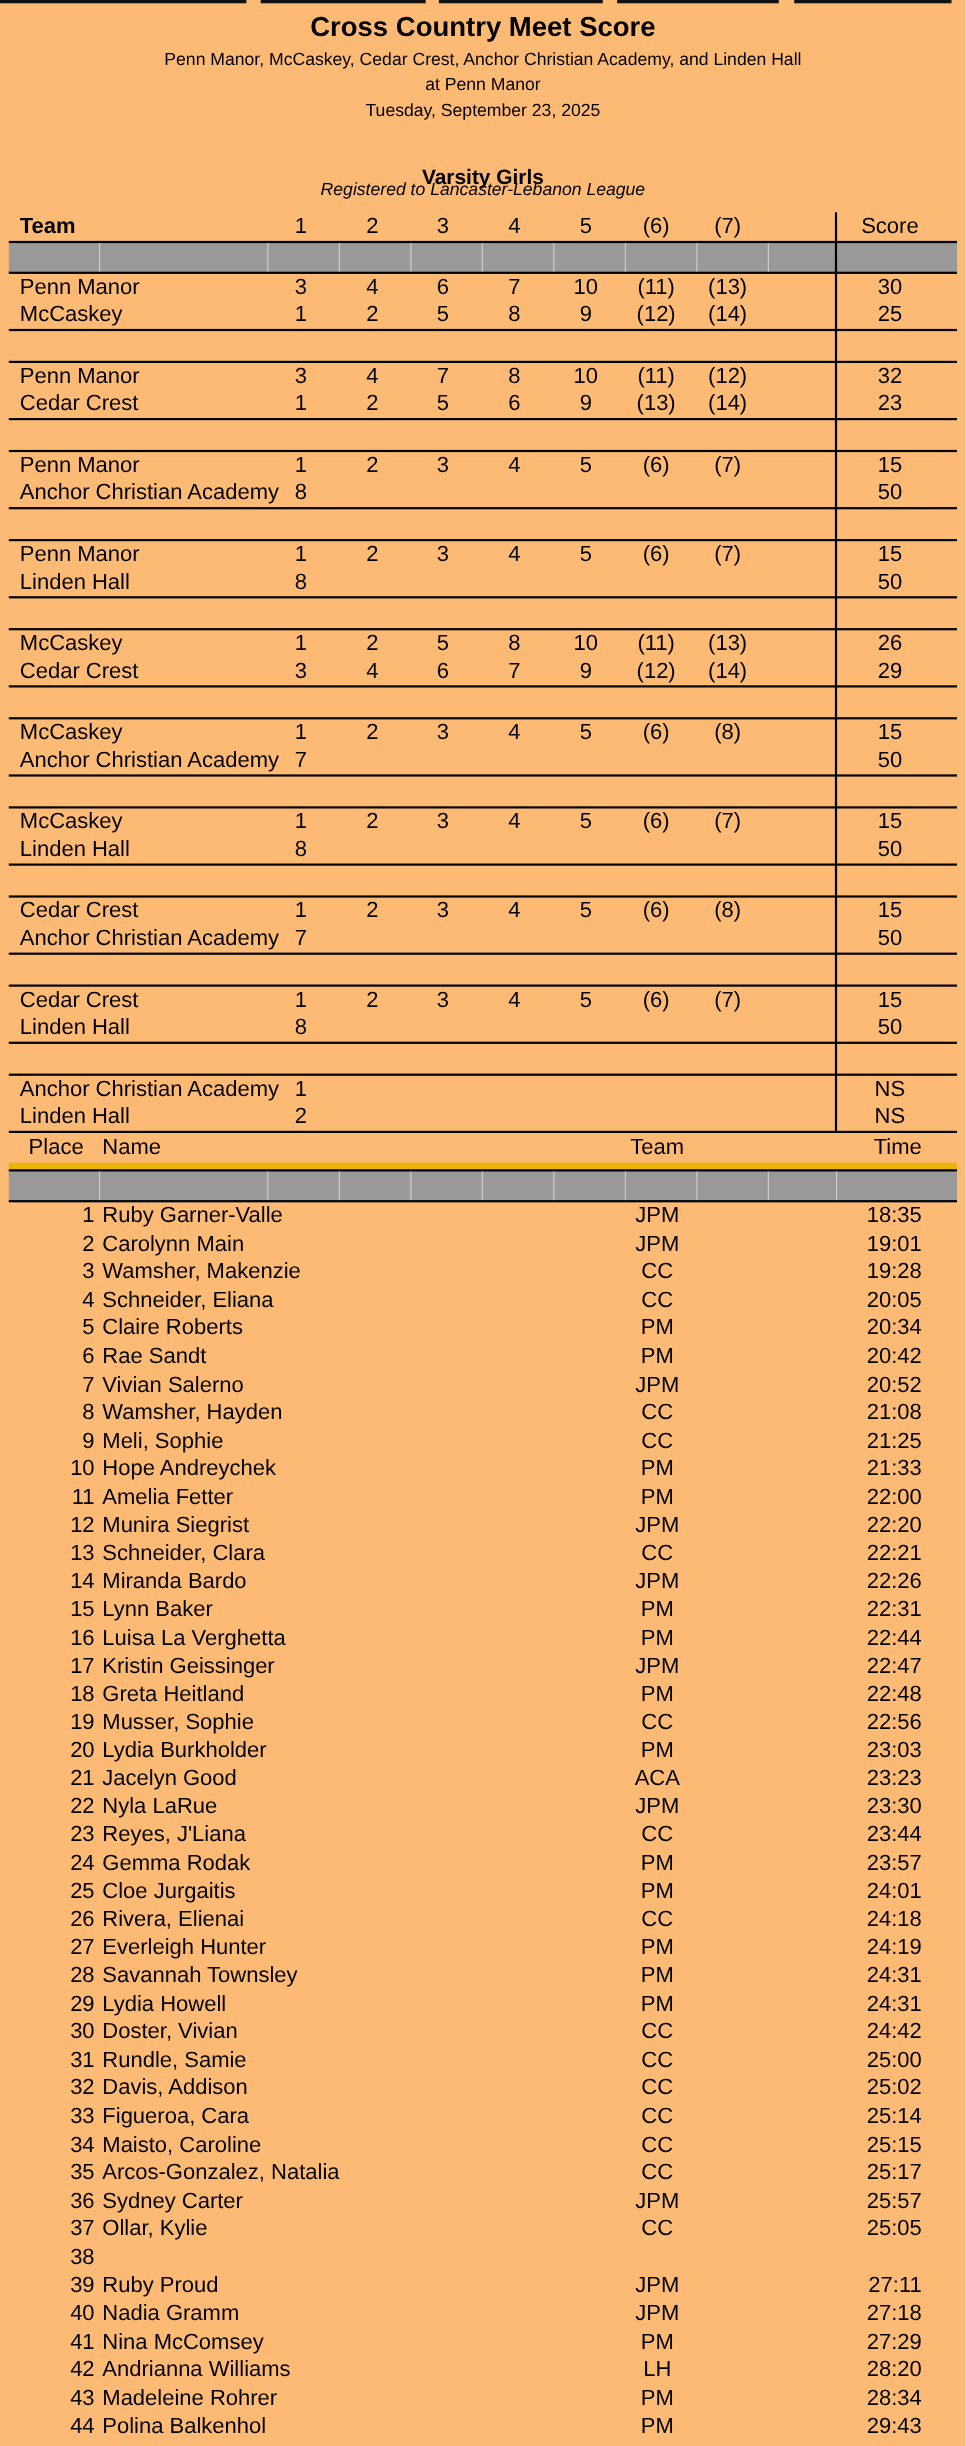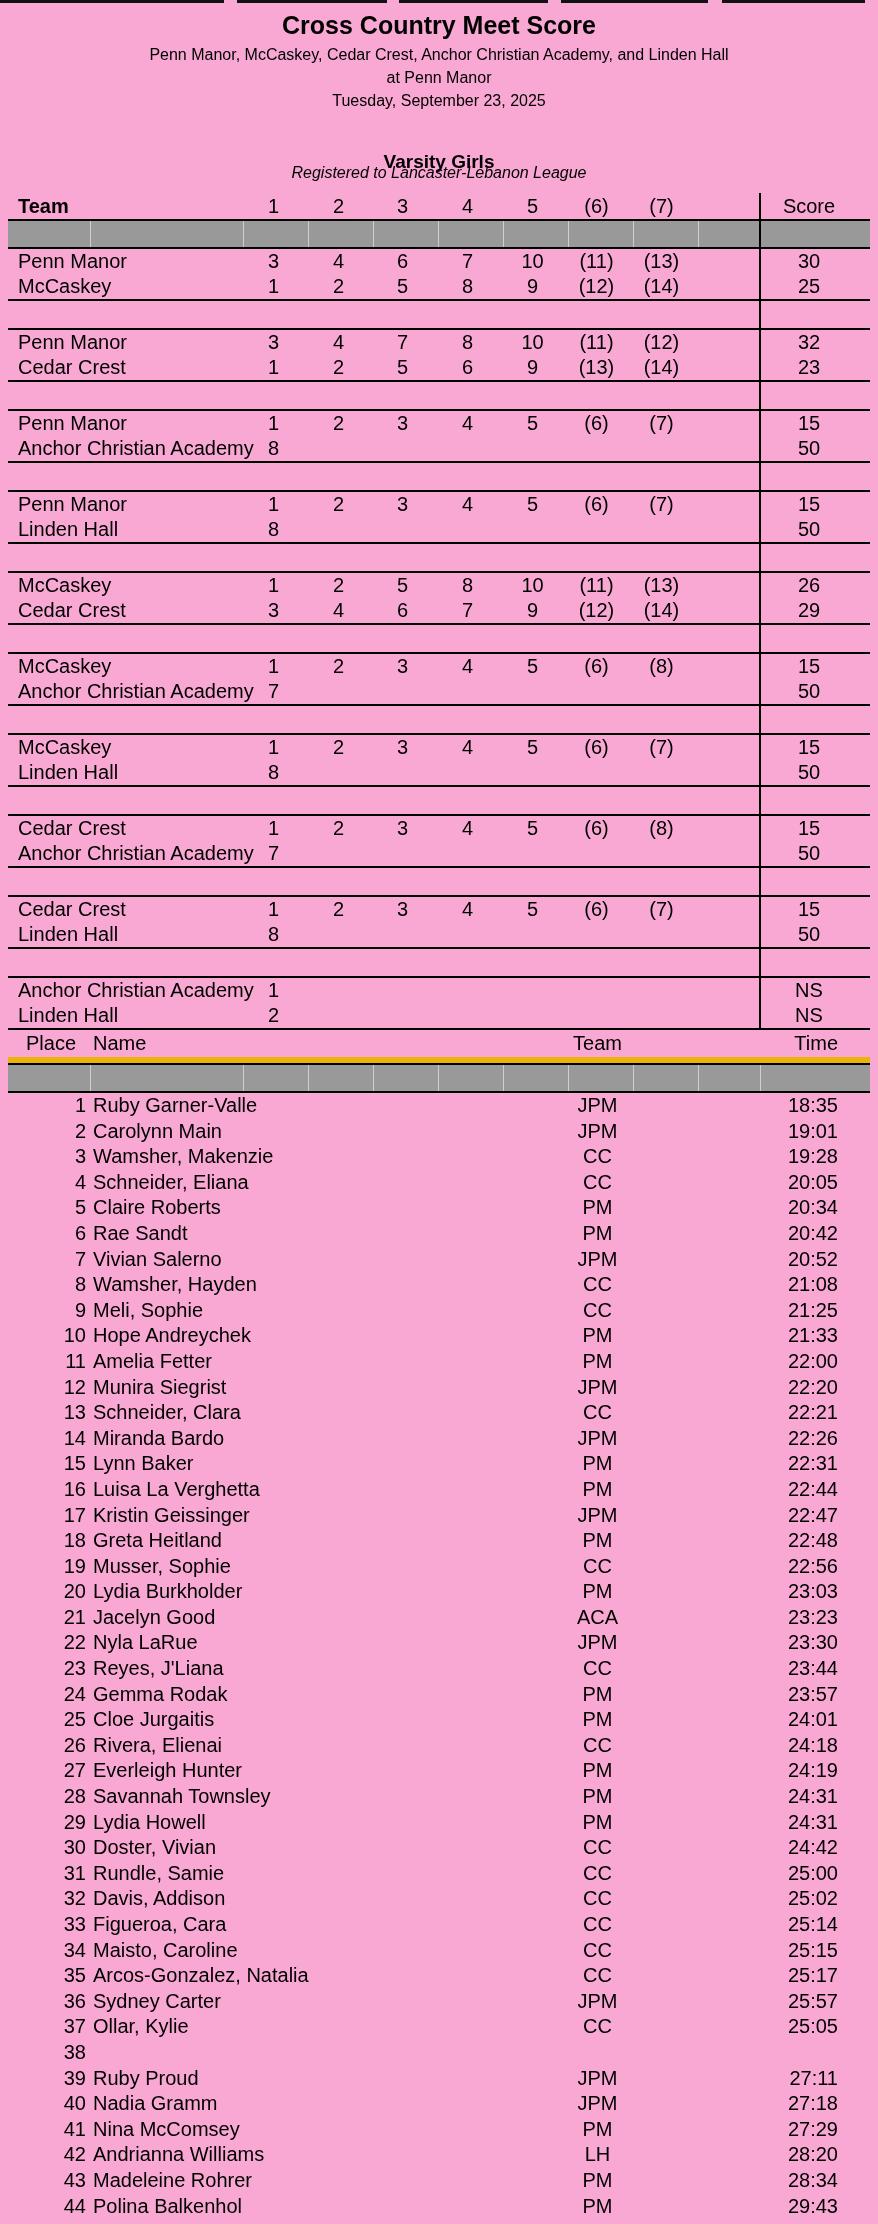--- a/index.html
+++ b/index.html
@@ -1,19 +1,19 @@
 <!DOCTYPE html>
 <html><head>
 <meta charset="utf-8">
 <style>
   html,body{margin:0;padding:0;background:#fff;}
   .page{
     position:relative;
     width:878px;height:2224px;
-    background:#f9a8d4;
+    background:#fdba74;
     font-family:"Liberation Sans","DejaVu Sans",sans-serif;
     color:#000;
     overflow:hidden;
   }
   
   .top-marks span{position:absolute;top:0;height:3px;background:#111;display:block;}
 
   
   .hdr{position:absolute;left:0;width:878px;text-align:center;white-space:nowrap;}
   .hdr.title{top:11px;font-size:25px;font-weight:bold;}

